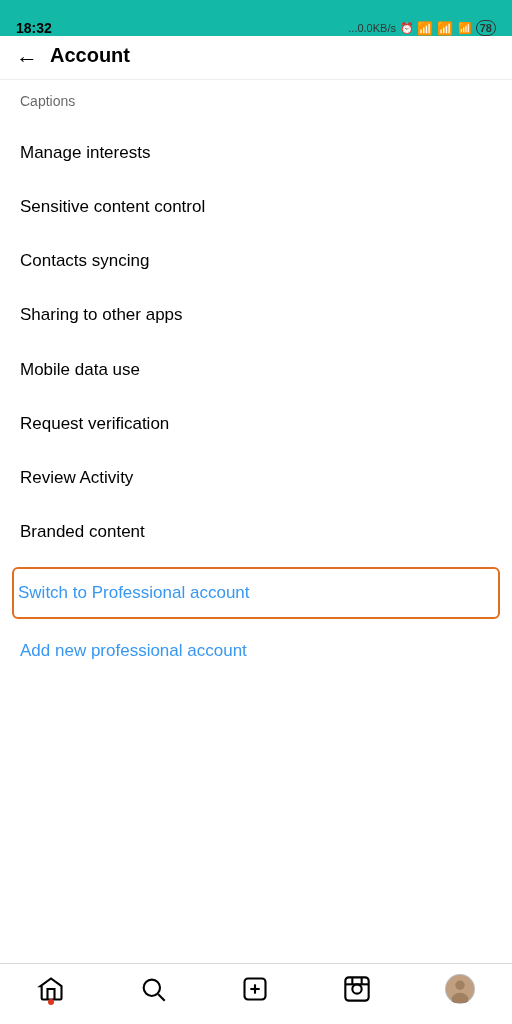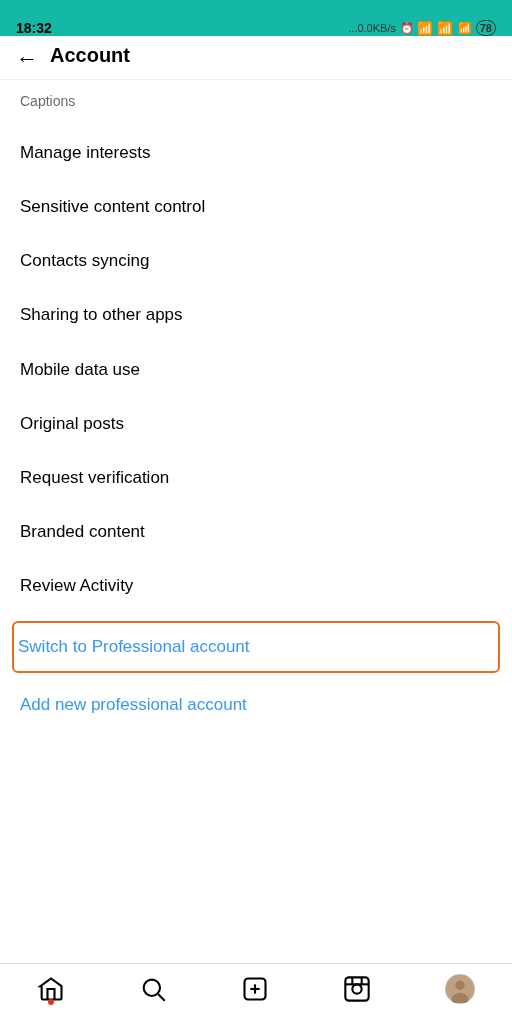--- a/index.html
+++ b/index.html
@@ -200,30 +200,27 @@
   <li class="menu-item">
     <span>Contacts syncing</span>
   </li>
   <li class="menu-item">
     <span>Sharing to other apps</span>
   </li>
   <li class="menu-item">
     <span>Mobile data use</span>
   </li>
   <li class="menu-item">
-    <span>Original posts</span>
-  </li>
-  <li class="menu-item">
     <span>Request verification</span>
   </li>
   <li class="menu-item">
+    <span>Review Activity</span>
+  </li>
+  <li class="menu-item">
     <span>Branded content</span>
-  </li>
-  <li class="menu-item">
-    <span>Review Activity</span>
   </li>
 </ul>
 
 <div class="highlight-box">
   <span class="menu-text">Switch to Professional account</span>
 </div>
 
 <div style="padding: 14px 20px;">
   <span style="color: #3897f0; font-size: 17px;">Add new professional account</span>
 </div>

